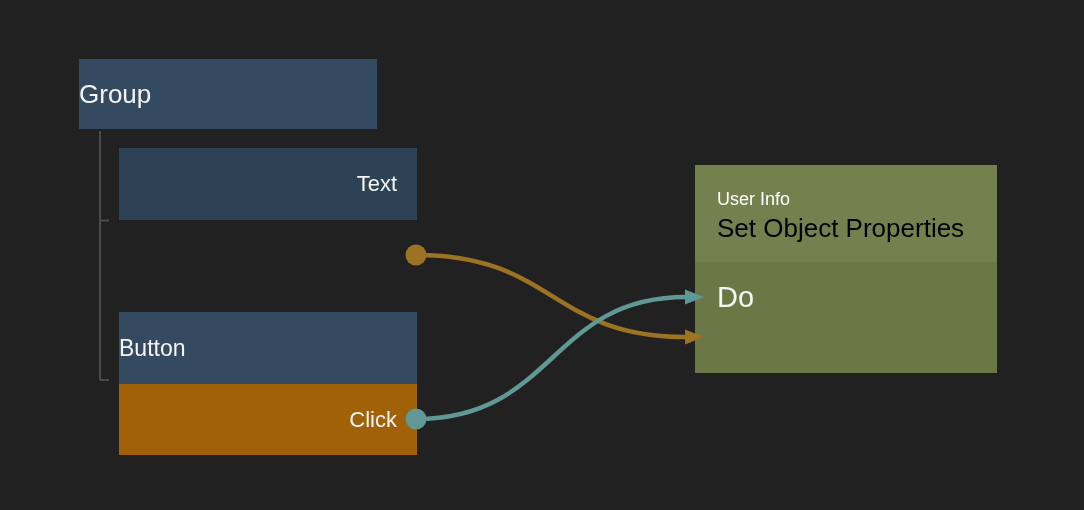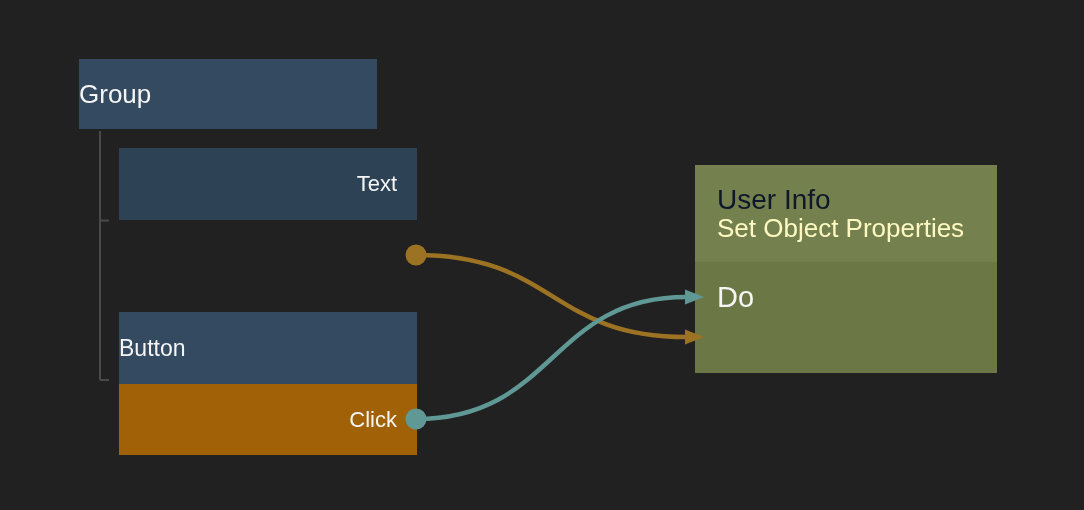--- a/index.html
+++ b/index.html
@@ -10,21 +10,21 @@
     font-family:"Liberation Sans", sans-serif;
   }
   .node{position:absolute;display:flex;flex-direction:column;}
   .node-section{display:flex;align-items:center;}
   .node-title{font-size:23px;color:#f5f5f5;}
   .node-title.lg{font-size:26px;}
   .pad-left{}
   .port-row{justify-content:flex-end;padding-right:20px;}
   .port-label{font-size:22px;color:#f5f5f5;}
   .ui-header{flex-direction:column;align-items:flex-start;justify-content:flex-start;padding:20px 0 0 22px;box-sizing:border-box;}
-  .ui-title{font-size:28px;line-height:29px;color:#0f172a;}
+  .ui-title{font-size:18px;line-height:29px;color:#ffffff;}
   .ui-subtitle{font-size:26px;line-height:29px;}
   .ui-body{flex-direction:column;align-items:stretch;padding-top:15px;box-sizing:border-box;}
   .input-row{height:40px;display:flex;align-items:center;padding-left:22px;}
   .input-label{font-size:29px;color:#f5f5f5;}
   .wires{position:absolute;left:0;top:0;z-index:5;pointer-events:none;}
 </style>
 </head>
 <body>
 
 <div class="canvas" style="background: rgb(33, 33, 33);">
@@ -46,21 +46,21 @@
       <span class="node-title">Button</span>
     </div>
     <div class="node-section port-row" style="height: 71px; background: #a16207;">
       <span class="port-label">Click</span>
     </div>
   </div>
 
   <div class="node" style="left:695px;top:165px;width:302px;height:208px;">
     <div class="node-section ui-header" style="height: 97px; background: rgb(116, 128, 78);">
       <span class="ui-title">User Info</span>
-      <span class="ui-subtitle" style="color: #fef9c3;">Set Object Properties</span>
+      <span class="ui-subtitle" style="color: #000000;">Set Object Properties</span>
     </div>
     <div class="node-section ui-body" style="height: 111px; background: rgb(107, 120, 70);">
       <div class="input-row">
         <span class="input-label">Do</span>
       </div>
     </div>
   </div>
 
   <svg class="wires" width="1084" height="510" viewBox="0 0 1084 510">
 

